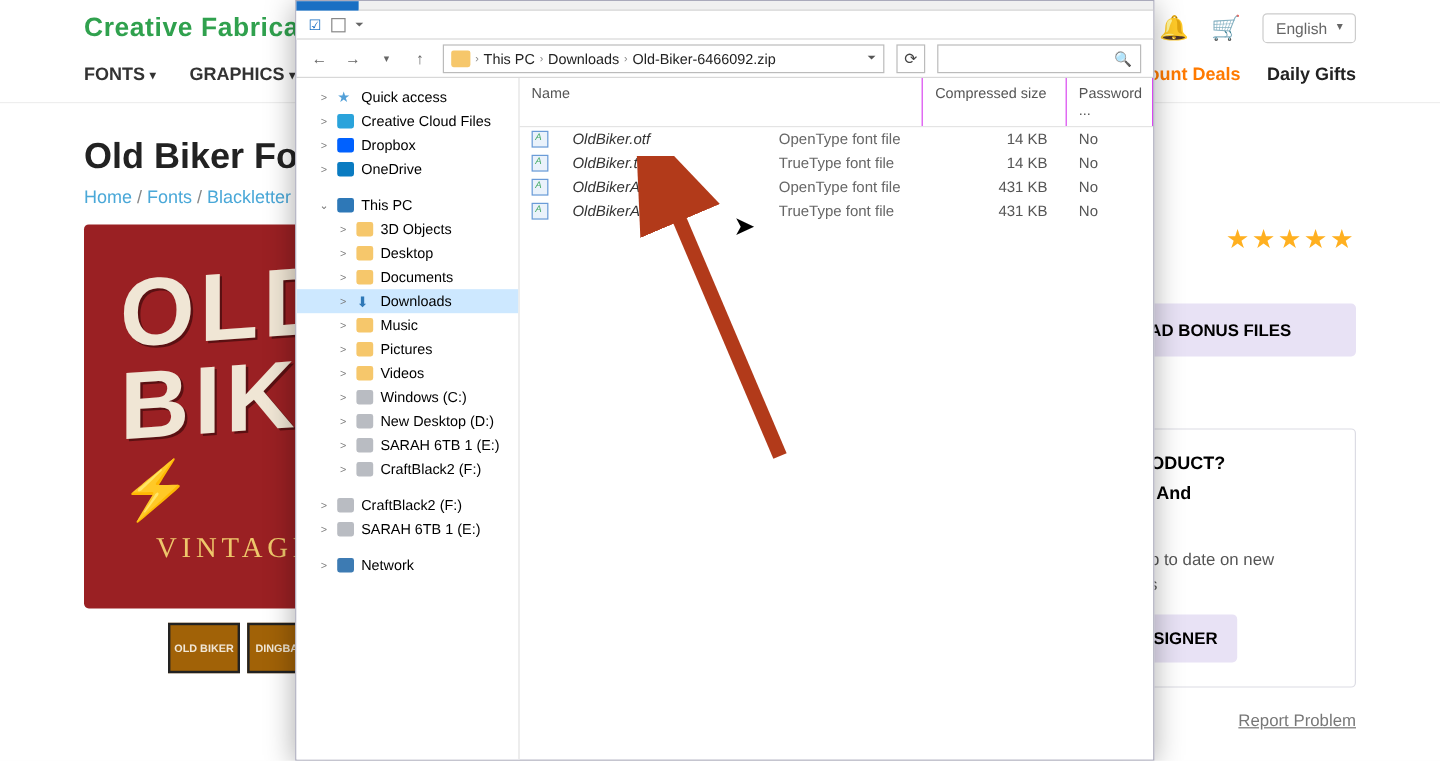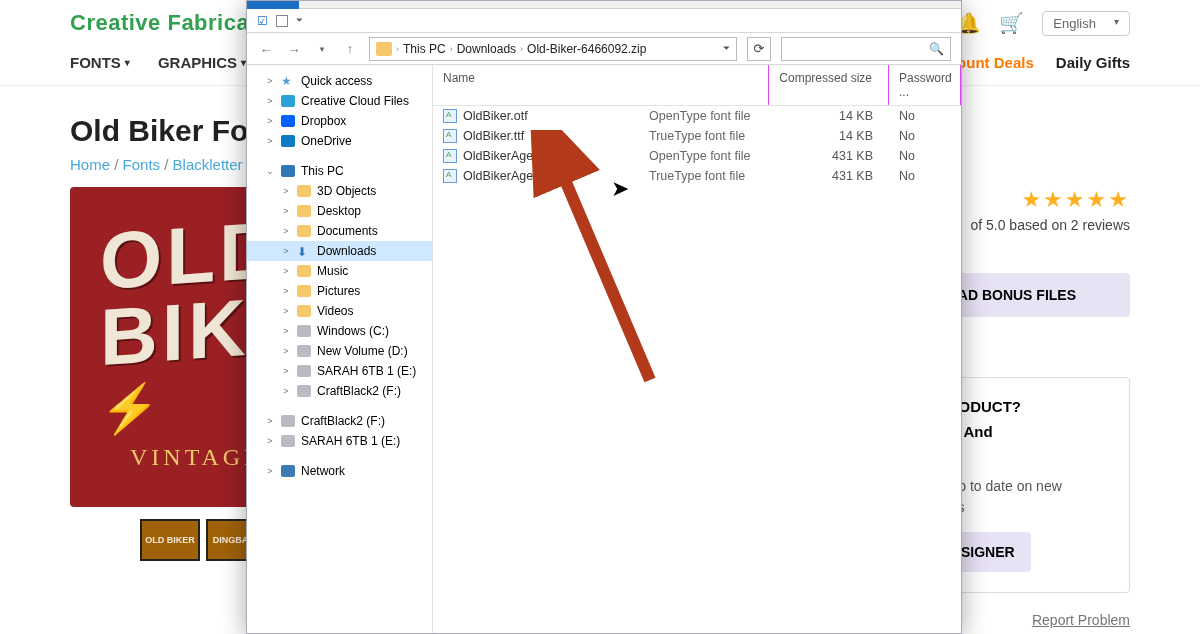--- a/index.html
+++ b/index.html
@@ -4,21 +4,21 @@
 <style>
 * { box-sizing: border-box; margin: 0; padding: 0; font-family: "Segoe UI", Arial, sans-serif; }
 body { width: 1200px; height: 634px; overflow: hidden; position: relative; background: #fafafa; }
 
 
 .web { position: absolute; inset: 0; background: #fff; }
 .topbar { display: flex; align-items: center; justify-content: space-between; padding: 10px 70px 0 70px; }
 .logo { color: #30a14e; font-weight: 800; font-size: 22px; letter-spacing: 0.5px; }
 .topbar-right { display: flex; align-items: center; gap: 18px; }
 .bell, .cart { font-size: 20px; color: #222; cursor: pointer; }
-.lang { border: 1px solid #ccc; padding: 4px 10px; border-radius: 4px; font-size: 13px; color: #666; display: flex; gap: 18px; cursor: pointer; }
+.lang { border: 1px solid #ccc; padding: 4px 10px; border-radius: 4px; font-size: 13px; color: #666; display: flex; gap: 8px; cursor: pointer; }
 .navbar { display: flex; gap: 28px; padding: 18px 70px 14px 70px; border-bottom: 1px solid #eee; font-size: 15px; font-weight: 700; color: #333; }
 .nav-item { display: flex; align-items: center; gap: 4px; cursor: pointer; }
 .nav-right { margin-left: auto; display: flex; gap: 22px; }
 .nav-right span:first-child { color: #ff7a00; }
 .nav-right span:last-child { color: #222; }
 .caret { font-size: 10px; }
 
 .page-title { font-size: 30px; font-weight: 800; padding: 28px 70px 8px 70px; color: #222; }
 .crumbs { padding: 0 70px 14px 70px; font-size: 15px; color: #4aa8d8; }
 .crumbs span { color: #4aa8d8; }
@@ -85,21 +85,21 @@
 .files { flex: 1; display: flex; flex-direction: column; }
 .cols { display: flex; border-bottom: 1px solid #e4e4e4; color: #555; font-size: 12px; }
 .cols > div { padding: 6px 10px; border-right: 1px solid #d946ef; }
 .c-name { flex: 1; }
 .c-type { width: 130px; }
 .c-size { width: 120px; text-align: right; padding-right: 16px !important; }
 .c-pwd  { width: 72px; }
 
 .frow { display: flex; align-items: center; font-size: 12.5px; color: #333; }
 .frow > div { padding: 3px 10px; }
-.fname { flex: 1; display: flex; align-items: center; gap: 6px; }
+.fname { flex: 1; display: flex; align-items: center; gap: 20px; font-style: italic; }
 .fico { width: 14px; height: 14px; border: 1px solid #6a9bd8; background: #eaf2fb; position: relative; }
 .fico::after { content: "A"; font-size: 8px; color: #4a6; position: absolute; left: 2px; top: 0; }
 .ftype { width: 130px; color: #666; }
 .fsize { width: 120px; text-align: right; padding-right: 16px !important; color: #555; }
 .fpwd  { width: 72px; color: #555; }
 
 
 .cursor { position: absolute; left: 611px; top: 176px; font-size: 22px; color: #000; pointer-events: none; z-index: 50; }
 .big-arrow { position: absolute; left: 530px; top: 130px; width: 140px; height: 260px; z-index: 40; pointer-events: none; }
 </style>
@@ -153,21 +153,20 @@
         <div class="hero-bolt">⚡</div>
         <div class="hero-sub">VINTAGE</div>
       </div>
       <div class="thumbs">
         <div class="thumb">OLD BIKER</div>
         <div class="thumb">DINGBATS</div>
       </div>
     </div>
     <div class="sidebar-web">
       <div class="stars">★★★★★</div>
-      <div class="rating">of 5.0 based on 2 reviews</div>
       <span class="bonus">DOWNLOAD BONUS FILES</span>
       <div class="designer-box">
         <div class="q">LIKE THIS PRODUCT?</div>
         <div class="q" style="font-weight:700">Vintage Fonts And</div>
         <span class="prof">View profile</span>
         <div class="sub">Follow to stay up to date on new product releases</div>
         <span class="follow">FOLLOW DESIGNER</span>
       </div>
       <div class="report">Report Problem</div>
     </div>
@@ -269,21 +268,21 @@
           <span>Videos</span>
         </div>
         <div class="tnode lvl2">
           <span class="chev">&gt;</span>
           <span class="ic drive"></span>
           <span>Windows (C:)</span>
         </div>
         <div class="tnode lvl2">
           <span class="chev">&gt;</span>
           <span class="ic drive"></span>
-          <span>New Volume (D:)</span>
+          <span>New Desktop (D:)</span>
         </div>
         <div class="tnode lvl2">
           <span class="chev">&gt;</span>
           <span class="ic drive"></span>
           <span>SARAH 6TB 1 (E:)</span>
         </div>
         <div class="tnode lvl2">
           <span class="chev">&gt;</span>
           <span class="ic drive"></span>
           <span>CraftBlack2 (F:)</span>

